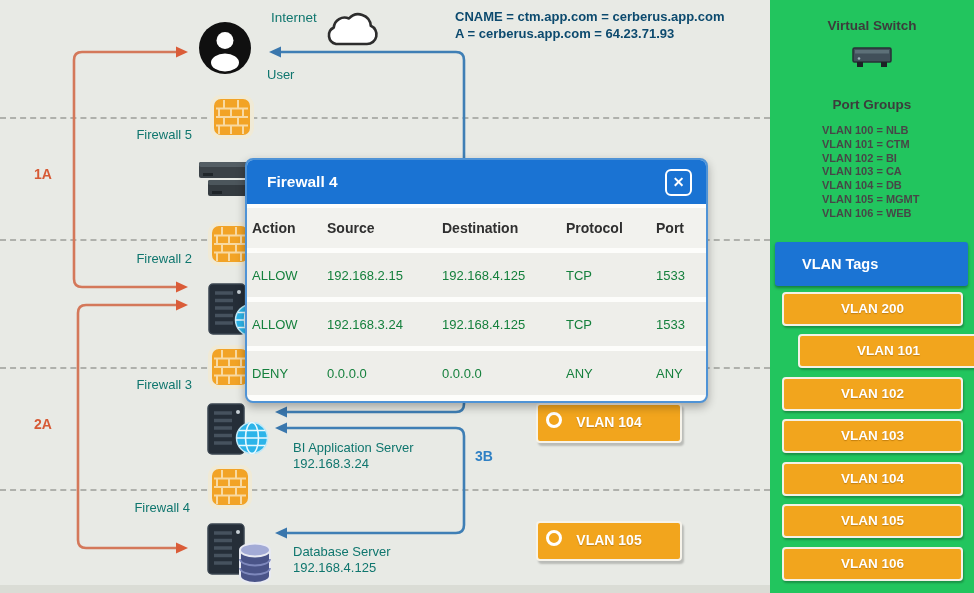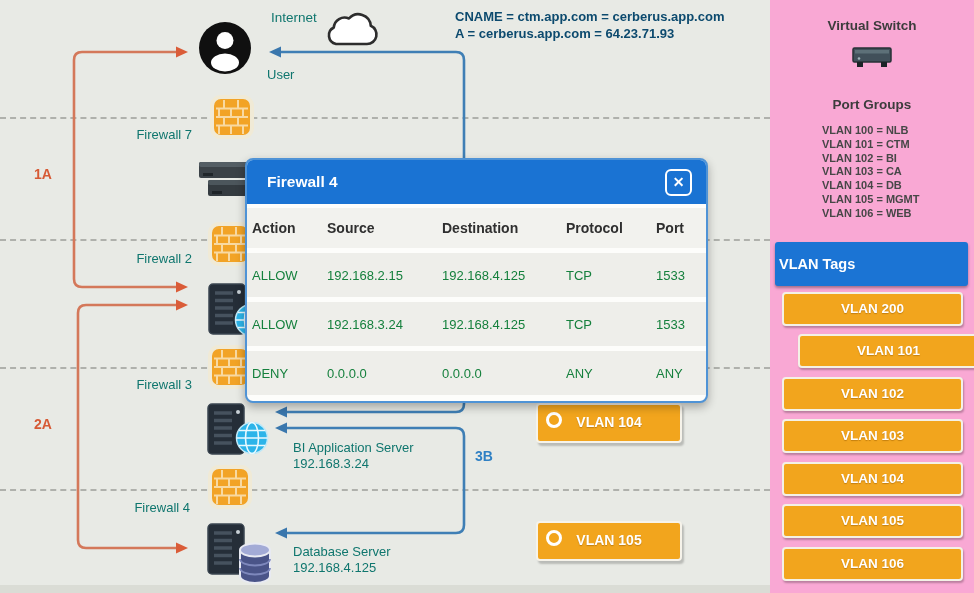--- a/index.html
+++ b/index.html
@@ -12,26 +12,26 @@
   .pathlbl{position:absolute;font-weight:bold;font-size:14px;z-index:4;}
   .orange-lbl{color:#d65a35;}
   .blue-lbl{color:#2f80c4;}
 
   .dash{position:absolute;left:0;width:770px;height:0;border-top:2px dashed #a6a8a3;opacity:.85;z-index:1;}
 
   .icon{position:absolute;z-index:2;}
   svg{display:block;}
 
   
-  #sidepanel{position:absolute;left:770px;top:0;width:204px;height:593px;background:#f9a8d4;z-index:5;}
+  #sidepanel{position:absolute;left:770px;top:0;width:204px;height:593px;background:#22c55e;z-index:5;}
   .side-title{position:absolute;left:0;width:204px;text-align:center;font-weight:bold;font-size:13.5px;color:#3c3c3c;}
   .pg-line{font-weight:bold;font-size:11px;line-height:13.8px;color:#474747;white-space:nowrap;}
   #pg-list{position:absolute;left:52px;top:124px;}
   #vlan-header{position:absolute;left:5px;top:242px;width:193px;height:44px;background:#1b74d4;border-radius:3px;
-    box-shadow:0 2px 3px rgba(0,0,0,.35);color:#fff;font-weight:bold;font-size:14.5px;line-height:44px;padding-left:4px;box-sizing:border-box;}
+    box-shadow:0 2px 3px rgba(0,0,0,.35);color:#fff;font-weight:bold;font-size:14.5px;line-height:44px;padding-left:27px;box-sizing:border-box;}
   .vlan-btn{position:absolute;left:12px;width:181px;height:34px;background:#f2a51d;border:2px solid #f4f1e6;border-radius:4px;
     box-sizing:border-box;box-shadow:1px 2px 2px rgba(0,0,0,.25);color:#fff;font-weight:bold;font-size:13.5px;line-height:29px;
     text-align:center;text-shadow:0 1px 1px rgba(150,90,0,.5);cursor:pointer;}
 
   
   .float-tag{position:absolute;width:146px;height:40px;background:#f2a51d;border:2px solid #f6f3ea;border-radius:4px;box-sizing:border-box;
     box-shadow:2px 3px 2px rgba(0,0,0,.2);color:#fff;font-weight:bold;font-size:14px;line-height:35px;text-align:center;
     text-shadow:0 1px 1px rgba(150,90,0,.5);z-index:4;}
   .grommet{position:absolute;left:8px;top:7px;width:10px;height:10px;border:3px solid #fff;border-radius:50%;}
 
@@ -159,21 +159,21 @@
     <rect x="3" y="2" width="36" height="50" rx="4" fill="#252e38" stroke="#3a4550" stroke-width="1.5"></rect>
     <path d="M9 11 H27 M9 18.5 H27 M9 26 H27 M9 33.5 H27 M9 41 H27" stroke="#46525e" stroke-width="3.5"></path>
     <circle cx="33" cy="10" r="2" fill="#c8d0d6"></circle>
     <g transform="translate(33,20)">
       <path d="M2 8 v26 a15 7 0 0 0 30 0 V8" fill="#4a5488" stroke="#e8eaf2" stroke-width="2"></path>
       <path d="M2 17 a15 6.5 0 0 0 30 0 M2 26 a15 6.5 0 0 0 30 0" stroke="#7e88bc" stroke-width="1.8" fill="none"></path>
       <ellipse cx="17" cy="8" rx="15" ry="6.5" fill="#a3abd6" stroke="#e8eaf2" stroke-width="2"></ellipse>
     </g>
   </svg>
 
-  <div class="lbl right" style="left:112px;top:127px;width:80px;">Firewall 7</div>
+  <div class="lbl right" style="left:112px;top:127px;width:80px;">Firewall 5</div>
   <div class="lbl right" style="left:112px;top:251px;width:80px;">Firewall 2</div>
   <div class="lbl right" style="left:112px;top:377px;width:80px;">Firewall 3</div>
   <div class="lbl right" style="left:110px;top:500px;width:80px;">Firewall 4</div>
 
   <div class="lbl" style="left:293px;top:440px;">BI Application Server</div>
   <div class="lbl" style="left:293px;top:456px;">192.168.3.24</div>
   <div class="lbl" style="left:293px;top:544px;">Database Server</div>
   <div class="lbl" style="left:293px;top:560px;">192.168.4.125</div>
 
   <div class="float-tag" style="left:536px;top:403px;">

